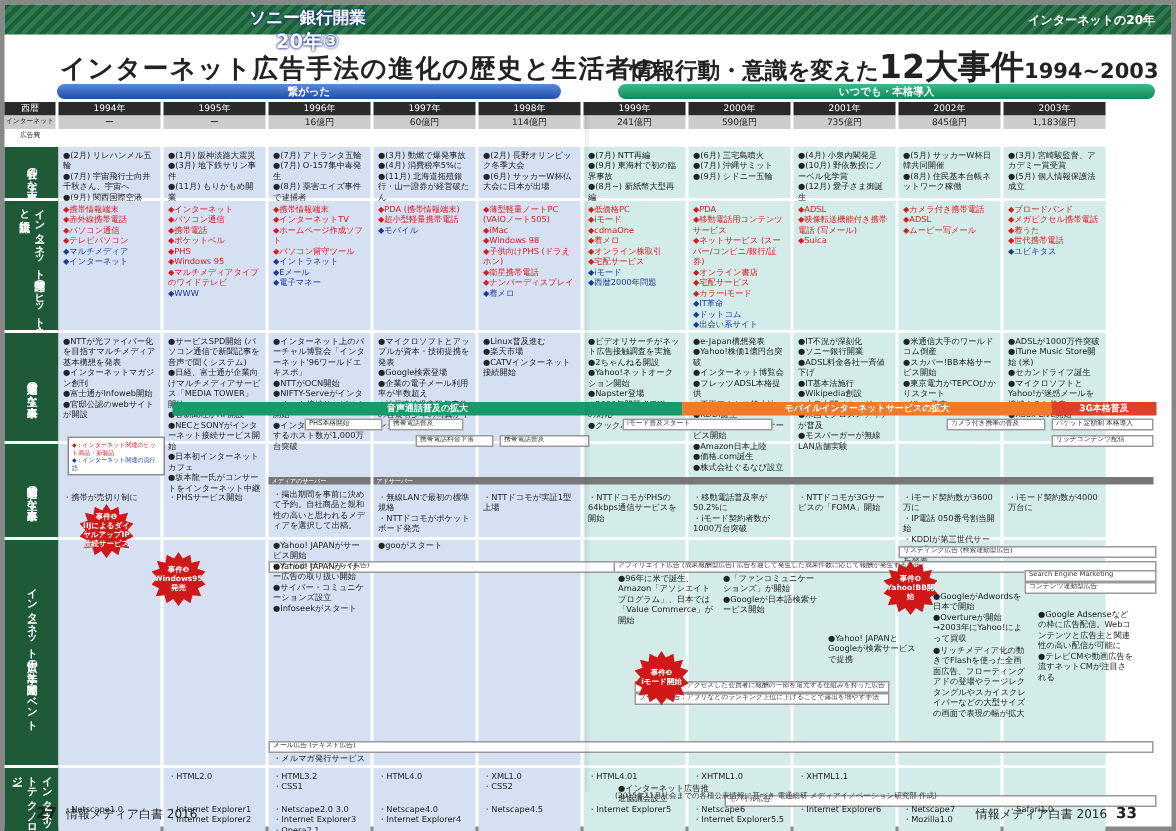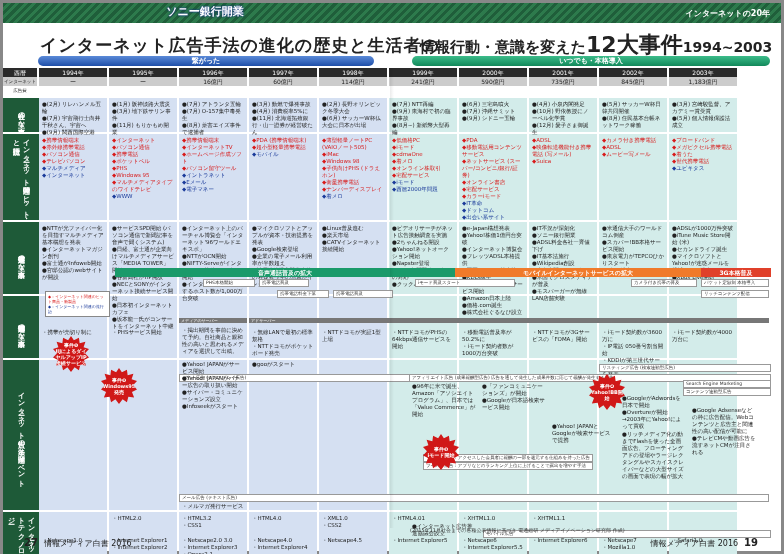--- a/index.html
+++ b/index.html
@@ -41,20 +41,21 @@
 .note{position:absolute;left:410px;top:527px;font-size:5px;color:#333}
 .gutter{position:absolute;left:390px;top:68px;width:4px;height:460px;background:linear-gradient(90deg,rgba(0,0,0,.08),rgba(0,0,0,0))}
 </style>
 </head>
 <body>
 
 <div class="frame"></div>
 <div class="topband"></div>
 <div class="badge">
   <div class="l1">ソニー銀行開業</div>
+  <div class="l2">20年③</div>
 </div>
 <div class="series">インターネットの20年</div>
 <div class="title-l">インターネット広告手法の進化の歴史と生活者の</div>
 <div class="title-r">
   <span>情報行動・意識を変えた</span><span class="big">12大事件</span><span class="yr">1994~2003</span>
 </div>
 <div class="pill pill-l">繋がった</div>
 <div class="pill pill-r">いつでも・本格導入</div>
 
 <div class="grid" id="grid">
@@ -519,13 +520,13 @@
       <div>・Mozilla1.0</div>
     </div>
     <div class="cell" style="left: 666px; top: 466px; width: 68px;">
       <div>・Safari1.0</div>
     </div>
   </div>
 <div class="gutter"></div>
 
 <div class="note">(2015年11月社会までの各種公表情報に基づき 電通総研 メディアイノベーション研究部 作成)</div>
 <div class="footer-l"><b>27</b><span>情報メディア白書 2016</span></div>
-<div class="footer-r"><span>情報メディア白書 2016</span><b>19</b></div>
+<div class="footer-r"><span>情報メディア白書 2016</span><b>33</b></div>
 
 </body></html>

